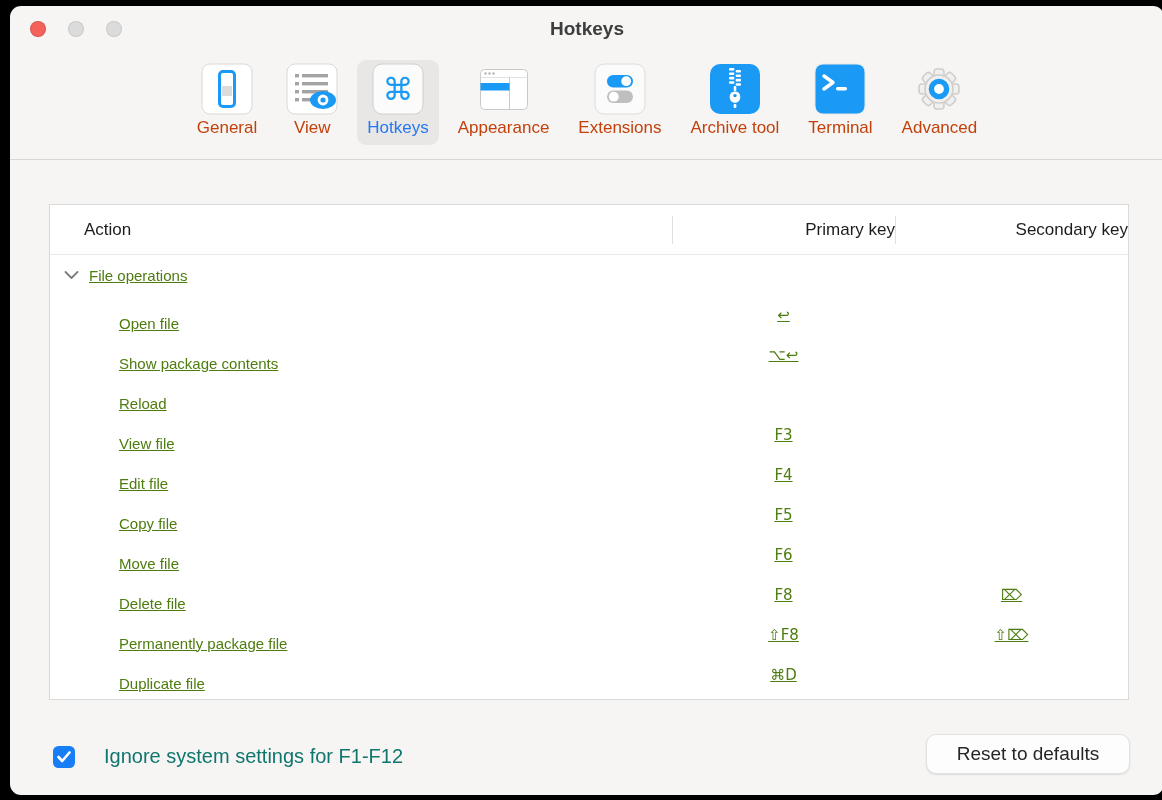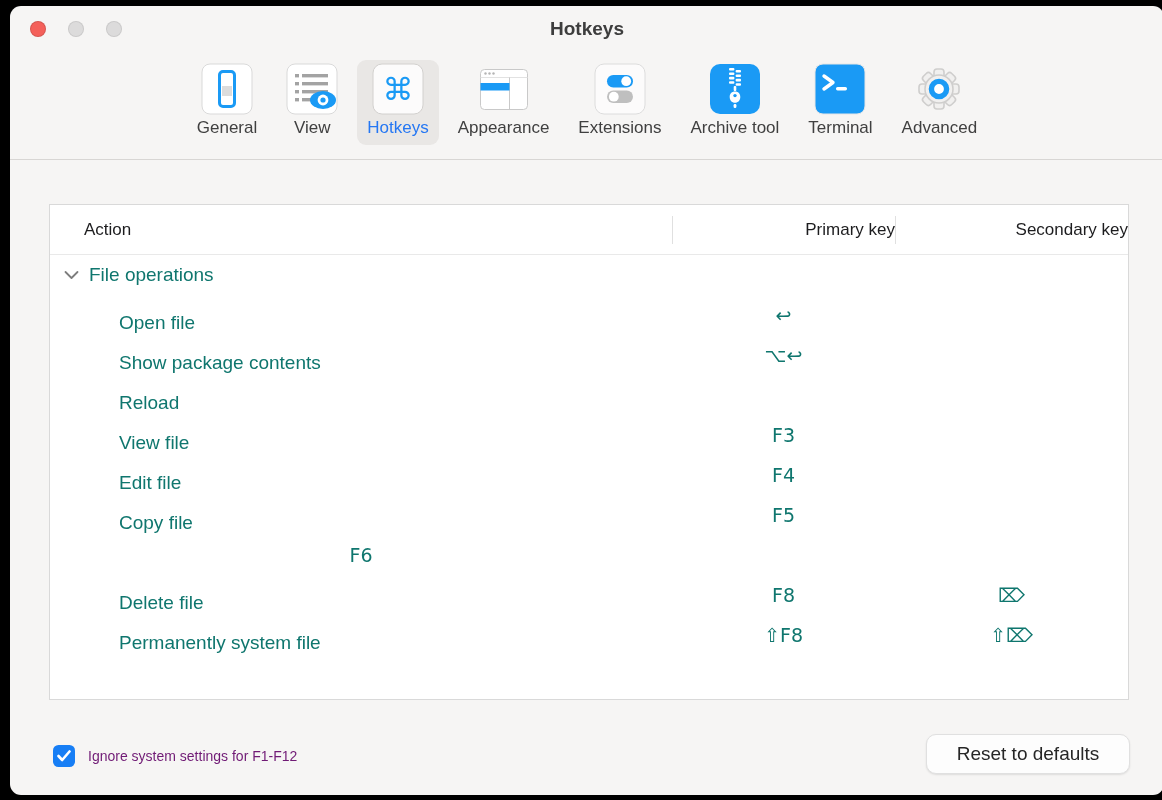--- a/index.html
+++ b/index.html
@@ -19,52 +19,52 @@
   .window-title { text-align:center; line-height:46px; font-size:19px; font-weight:700;
                   color:#3d3d3d; }
 
   
   .toolbar { height:108px; flex:0 0 auto; display:flex; justify-content:center;
              align-items:flex-start; gap:9px; padding-top:8px;
              border-bottom:1px solid #d8d6d4; }
   .tb-item { display:flex; flex-direction:column; align-items:center; gap:3px;
              padding:3px 10px 7px; border-radius:9px; cursor:default; }
   .tb-item.selected { background:#e9e7e5; }
-  .tb-item .label { font-size:17px; color:#404040; white-space:nowrap; }
+  .tb-item .label { font-size:17px; color:#c2410c; white-space:nowrap; }
   .tb-item.selected .label { color:#2577f3; }
   .icon52 { width:52px; height:52px; display:block; }
 
   
   .main { flex:0 0 auto; }
   .table { margin:44px 0 0 39px; width:1080px; height:496px; background:#fff;
            border:1px solid #d9d9d9; overflow:hidden; }
   .thead { position:relative; display:grid; grid-template-columns:622px 223px 1fr;
            height:50px; align-items:center; border-bottom:1px solid #e9e9e9;
            font-size:17px; color:#1d1d1f; }
   .thead .th.action { padding-left:34px; text-align:left; }
   .thead .th.key { text-align:right; }
   .vsep { position:absolute; top:11px; width:1px; height:28px; background:#e0e0e0; }
   .vsep.v1 { left:622px; } .vsep.v2 { left:845px; }
 
   .row { display:grid; grid-template-columns:622px 223px 1fr; height:40px;
-         align-items:center; font-size:19px; color:#0f766e; }
+         align-items:center; font-size:15px; color:#4d7c0f;text-decoration:underline; }
   .row .cell.action { display:flex; align-items:center; }
   .row.group-row .cell.action { padding-left:14px; gap:10px; }
   .row:not(.group-row) .cell.action { padding-left:69px;margin-top:16px; }
   .row .cell.key { text-align:center;
                    font-family:"DejaVu Sans","Liberation Sans",sans-serif; }
   .chev { flex:0 0 auto; }
 
   
   .footer { position:relative; flex:1 1 auto; }
   .checkbox-row { position:absolute; left:43px; top:45px; display:flex;
                   align-items:center; gap:13px; cursor:default; }
   .checkbox { width:22px; height:22px; border-radius:5.5px; background:#177ef5;
               display:flex; align-items:center; justify-content:center; }
-  .checkbox-label { font-size:14px; color:#701a75; }
+  .checkbox-label { font-size:20px; color:#0f766e;margin-left:16px; }
   .reset-btn { position:absolute; right:34px; top:34px; width:204px; height:40px;
                background:#fdfdfd; border:1px solid #e0e0e0; border-radius:10px;
                font-family:"Liberation Sans",sans-serif; font-size:19px; color:#262626;
                box-shadow:0 1px 2px rgba(0,0,0,.10); }
 </style>
 </head>
 <body>
 
 <div class="window">
 
@@ -232,32 +232,38 @@
             <div class="cell action">Edit file</div>
             <div class="cell key">F4</div>
             <div class="cell key"></div>
           </div>
           <div class="row">
             <div class="cell action">Copy file</div>
             <div class="cell key">F5</div>
             <div class="cell key"></div>
           </div>
           <div class="row">
+            <div class="cell action">Move file</div>
             <div class="cell key">F6</div>
             <div class="cell key"></div>
           </div>
           <div class="row">
             <div class="cell action">Delete file</div>
             <div class="cell key">F8</div>
             <div class="cell key">⌦</div>
           </div>
           <div class="row">
-            <div class="cell action">Permanently system file</div>
+            <div class="cell action">Permanently package file</div>
             <div class="cell key">⇧F8</div>
             <div class="cell key">⇧⌦</div>
+          </div>
+          <div class="row">
+            <div class="cell action">Duplicate file</div>
+            <div class="cell key">⌘D</div>
+            <div class="cell key"></div>
           </div>
         </div>
     </div>
   </div>
 
   <div class="footer">
     <label class="checkbox-row">
       <span class="checkbox">
         <svg width="14" height="12" viewBox="0 0 14 12">
           <polyline points="1.5,6 5.2,10 12.5,1.5" fill="none" stroke="#fff" stroke-width="2.6" stroke-linecap="round" stroke-linejoin="round"></polyline>

